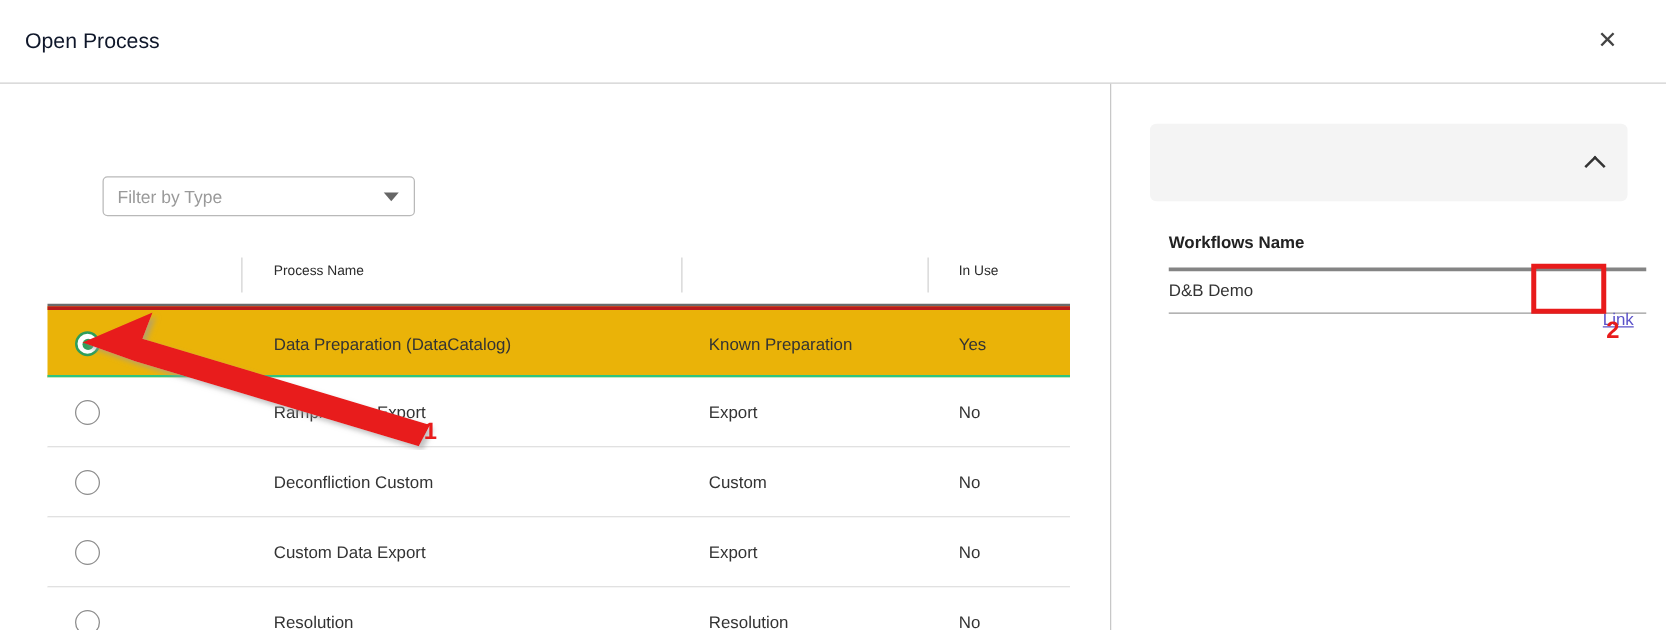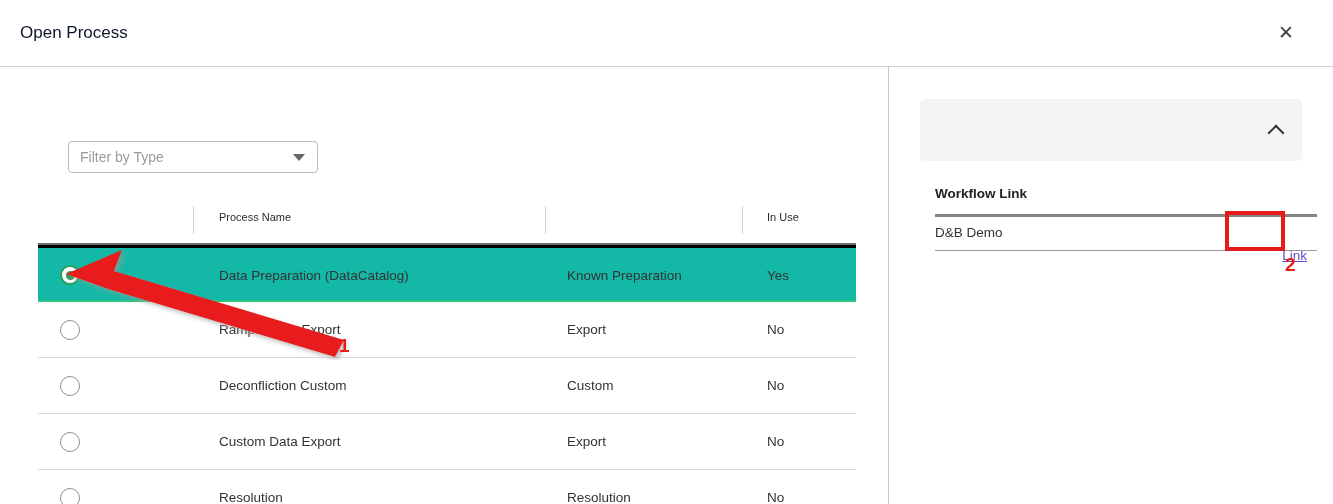--- a/index.html
+++ b/index.html
@@ -28,21 +28,21 @@
     font-family:"Liberation Sans", sans-serif;
   }
 
   
   .body-area { position:absolute; left:0; top:67px; width:1333px; height:437px; }
   .left-pane { position:absolute; left:0; top:0; width:888px; height:437px; }
   .v-divider { position:absolute; left:888px; top:0; width:1px; height:437px; background:#c8c8c8; }
   .right-pane { position:absolute; left:889px; top:0; width:444px; height:437px; }
 
   
-  .filter-wrap { position:absolute; left:40px; top:74px; width:250px; height:32px;padding-left:28px; }
+  .filter-wrap { position:absolute; left:54px; top:74px; width:250px; height:32px;padding-left:28px; }
   .filter-select {
     width:250px; height:32px; border:1px solid #b9b9b9; border-radius:4px;
     background:#fff; position:relative; cursor:pointer;
   }
   .filter-label {
     position:absolute; left:11px; top:7px; font-size:14px; color:#9a9a9a;
   }
   .filter-caret {
     position:absolute; right:12px; top:12px;
     width:0;height:0;border-left:6px solid transparent;border-right:6px solid transparent;
@@ -57,22 +57,22 @@
   }
   .th-sep { position:absolute; top:8px; width:1px; height:28px; background:#d2d2d2; }
   .c-name  { left:181px; }
   .c-type  { left:517px;margin-top:48px; }
   .c-inuse { left:729px; }
 
   .row {
     position:relative; height:56px; border-bottom:1px solid #d8d8d8; background:#fff;
   }
   .row.selected {
-    background:#14b8a6;
-    border-top:3px solid #000000;
+    background:#eab308;
+    border-top:3px solid #b91c1c;
     border-bottom:2px solid #2fc47f;
     height:57px;
   }
   .row .cell { position:absolute; font-size:13.5px; color:#333; }
   .row .cell.name { left:181px; top:20px; }
   .row .cell.type { left:529px; top:20px; }
   .row .cell.inuse{ left:729px; top:20px; }
 
   .radio {
     position:absolute; left:22px; top:18px;
@@ -203,21 +203,21 @@
       </div>
     </div>
 
     <div class="v-divider"></div>
 
     <div class="right-pane">
       <div class="panel-header">
         <span class="panel-chevron"></span>
       </div>
 
-      <div class="wf-head">Workflow Link</div>
+      <div class="wf-head">Workflows Name</div>
       <div class="wf-rule"></div>
 
       <div class="wf-row">
         <span class="wf-name">D&amp;B Demo</span>
         <a class="wf-link" href="#">Link</a>
       </div>
     </div>
   </div>
 
   <svg class="anno-arrow" width="300" height="115" viewBox="0 0 300 115">

